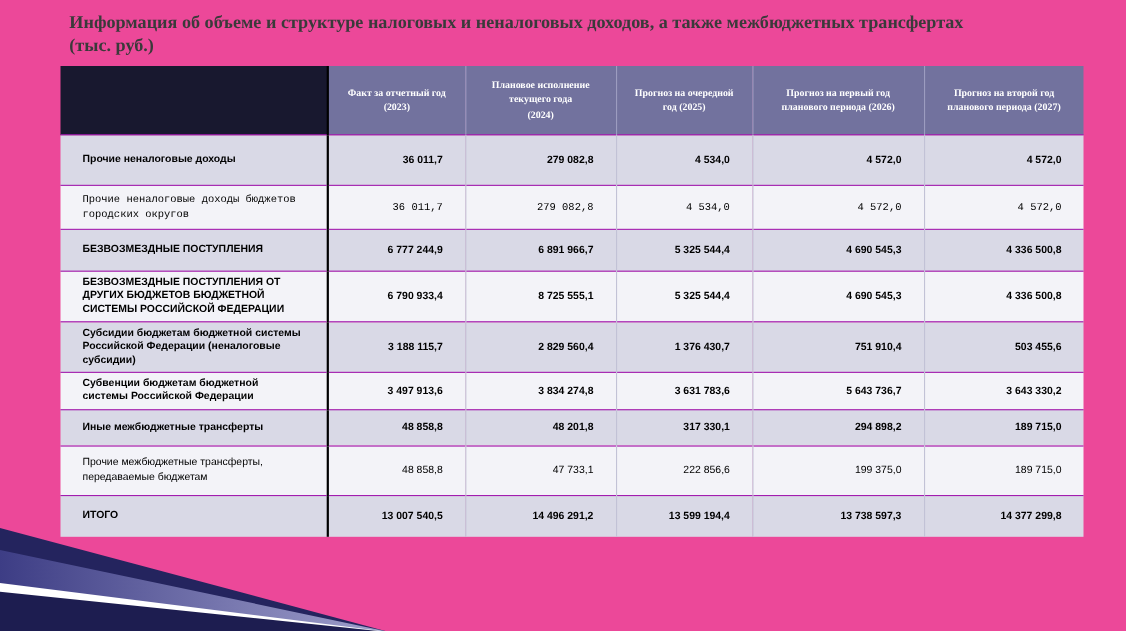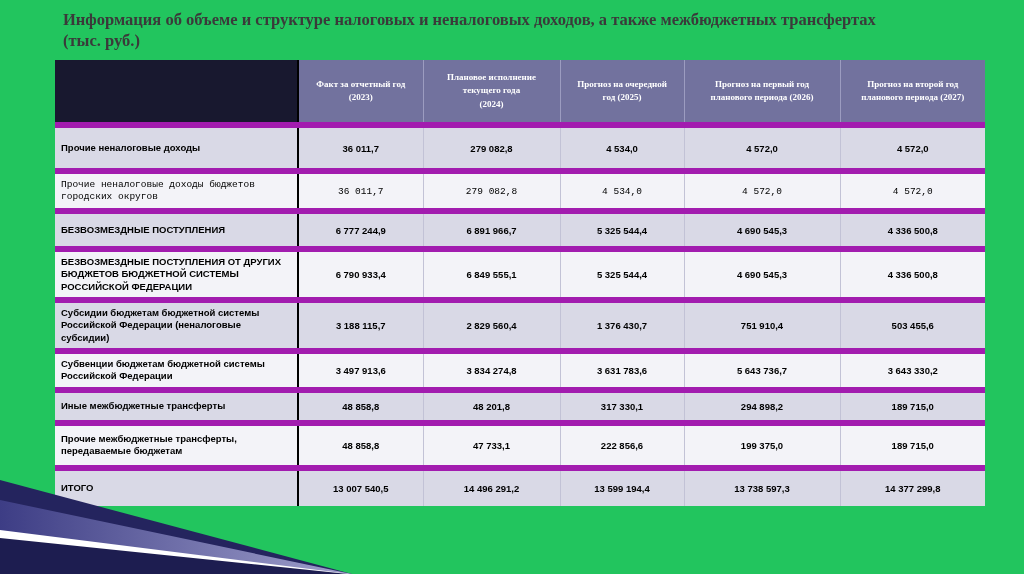--- a/index.html
+++ b/index.html
@@ -5,21 +5,21 @@
   html, body {
     margin: 0;
     padding: 0;
     background: #ffffff;
     font-family: "Liberation Sans", sans-serif;
   }
   .slide {
     position: relative;
     width: 1024px;
     height: 574px;
-    background: #22c55e;
+    background: #ec4899;
     overflow: hidden;
   }
   .title {
     position: absolute;
     left: 63px;
     top: 10px;
     width: 910px;
     font-family: "Liberation Serif", serif;
     font-weight: bold;
     font-size: 16.5px;
@@ -50,49 +50,49 @@
     border-left: 1px solid #9c9cc0;
   }
   table.budget th.corner {
     background: #18182f;
     border-left: none;
   }
   table.budget td {
     font-size: 9.5px;
     color: #000000;
     vertical-align: middle;
-    padding: 4px 6px;
-    border-top: 6px solid #a21caf;
+    padding: 4px 20px;
+    border-top: 1px solid #a21caf;
   }
   table.budget tbody tr:nth-child(odd)  { background: #d9d9e6; }
   table.budget tbody tr:nth-child(even) { background: #f3f3f8; }
   table.budget td.label {
     text-align: left;
     line-height: 1.3;
   }
   table.budget td.num {
-    text-align: center;
+    text-align: right;
     white-space: nowrap;
     border-left: 1px solid #c2c2d6;
   }
   table.budget tr.bold td { font-weight: bold; }
   
   table.budget th:nth-child(2),
   table.budget td:nth-child(2) {
     border-left: 2px solid #000000;
   }
   
   table.budget tbody tr:nth-child(1) { height: 46px; }
   table.budget tbody tr:nth-child(2) { height: 40px; font-family: Liberation Mono, monospace; }
   table.budget tbody tr:nth-child(3) { height: 38px; }
   table.budget tbody tr:nth-child(4) { height: 46px; }
   table.budget tbody tr:nth-child(5) { height: 34px; }
   table.budget tbody tr:nth-child(6) { height: 22px; margin-left: 40px; }
   table.budget tbody tr:nth-child(7) { height: 33px; }
-  table.budget tbody tr:nth-child(8) { height: 45px; font-weight: bold; }
+  table.budget tbody tr:nth-child(8) { height: 45px; }
   table.budget tbody tr:nth-child(9) { height: 38px; margin-top: 36px; }
   .deco {
     position: absolute;
     left: 0;
     bottom: 0;
   }
 </style>
 </head>
 <body>
 
@@ -148,21 +148,21 @@
           <td class="label">БЕЗВОЗМЕЗДНЫЕ ПОСТУПЛЕНИЯ</td>
           <td class="num">6 777 244,9</td>
           <td class="num">6 891 966,7</td>
           <td class="num">5 325 544,4</td>
           <td class="num">4 690 545,3</td>
           <td class="num">4 336 500,8</td>
         </tr>
         <tr class="bold">
           <td class="label">БЕЗВОЗМЕЗДНЫЕ ПОСТУПЛЕНИЯ ОТ ДРУГИХ БЮДЖЕТОВ БЮДЖЕТНОЙ СИСТЕМЫ РОССИЙСКОЙ ФЕДЕРАЦИИ</td>
           <td class="num">6 790 933,4</td>
-          <td class="num">6 849 555,1</td>
+          <td class="num">8 725 555,1</td>
           <td class="num">5 325 544,4</td>
           <td class="num">4 690 545,3</td>
           <td class="num">4 336 500,8</td>
         </tr>
         <tr class="bold">
           <td class="label">Субсидии бюджетам бюджетной системы Российской Федерации (неналоговые субсидии)</td>
           <td class="num">3 188 115,7</td>
           <td class="num">2 829 560,4</td>
           <td class="num">1 376 430,7</td>
           <td class="num">751 910,4</td>

